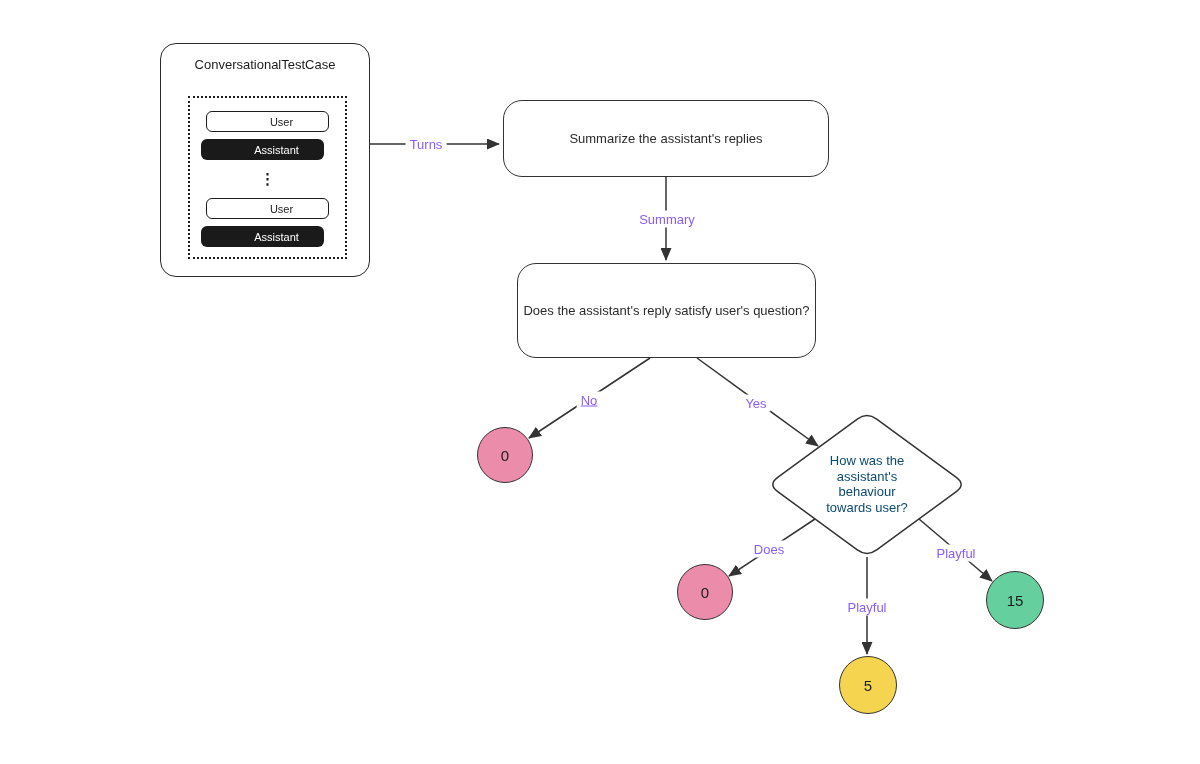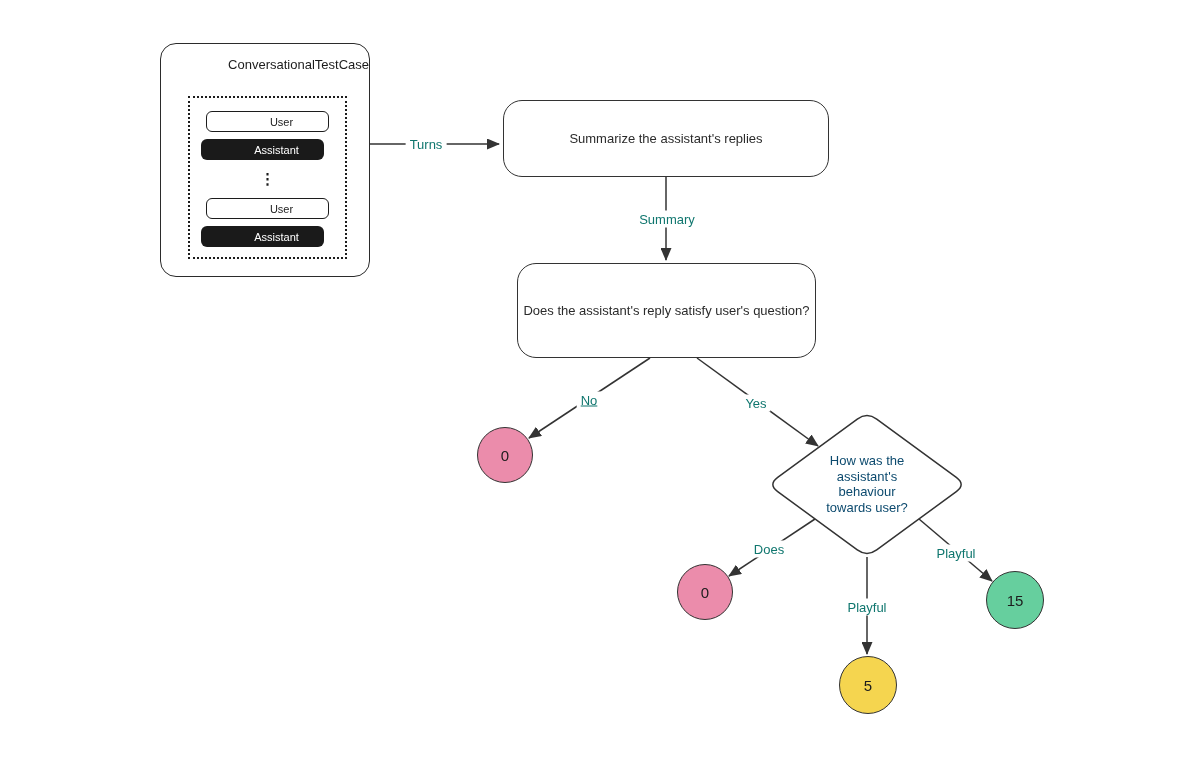--- a/index.html
+++ b/index.html
@@ -59,21 +59,21 @@
     position: absolute;
     left: 160px; top: 43px;
     width: 210px; height: 234px;
     box-sizing: border-box;
     border: 1.5px solid #2b2b2b;
     border-radius: 16px;
     background: #ffffff;
   }
   .testcase-title {
     margin-top: 13px;
-    text-align: right;
+    text-align: center;
     font-size: 13px;
     color: #1c1c1c;
   }
   .dotted-box {
     position: absolute;
     left: 27px; top: 52px;
     width: 159px; height: 163px;
     box-sizing: border-box;
     border: 2px dotted #1c1c1c;
     padding-top: 13px;
@@ -111,21 +111,21 @@
     font-weight: 700;
     color: #1c1c1c;
   }
   .pill.user.second { margin-top: 7px; }
   .edge-label {
     position: absolute;
     transform: translate(-50%, -50%);
     background: #ffffff;
     padding: 1px 4px;
     font-size: 13px;
-    color: #0f766e;
+    color: #8b5cf6;
     white-space: nowrap;
   }
   .score-circle {
     position: absolute;
     box-sizing: border-box;
     border: 1.5px solid #333333;
     border-radius: 50%;
     display: flex;
     align-items: center;
     justify-content: center;

